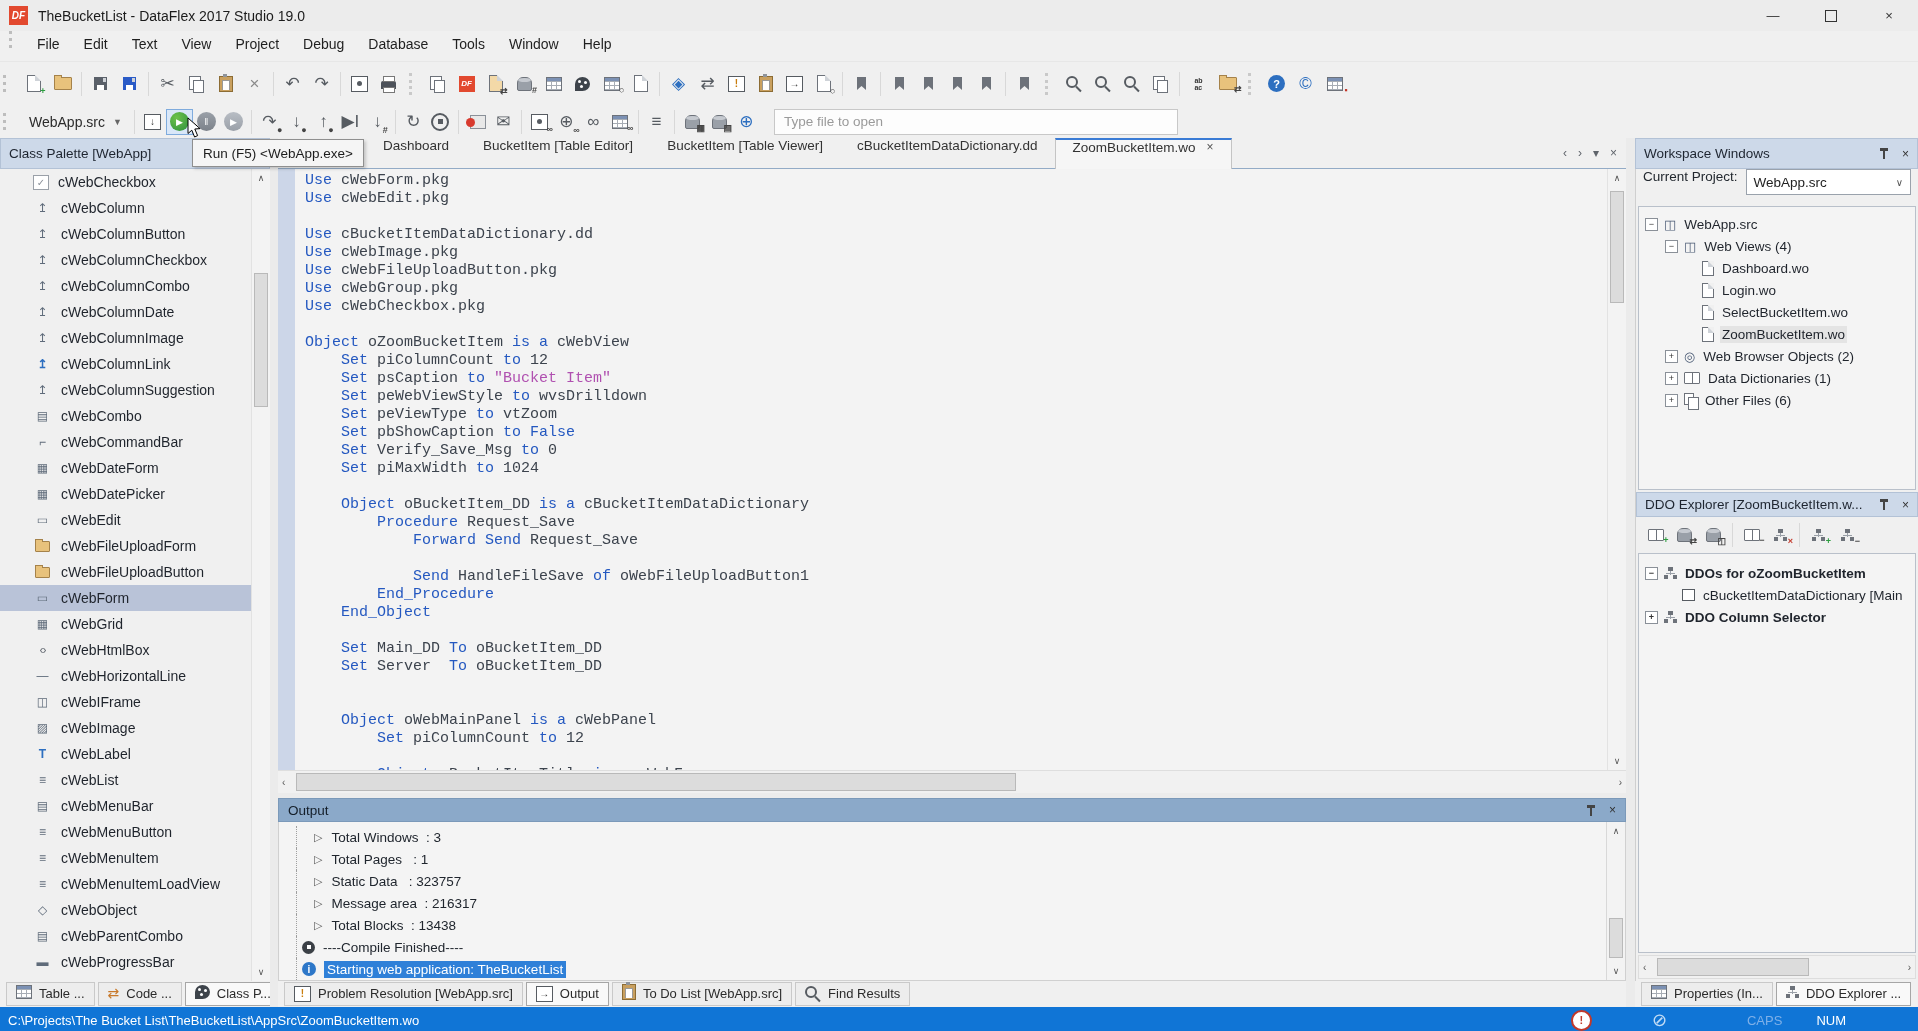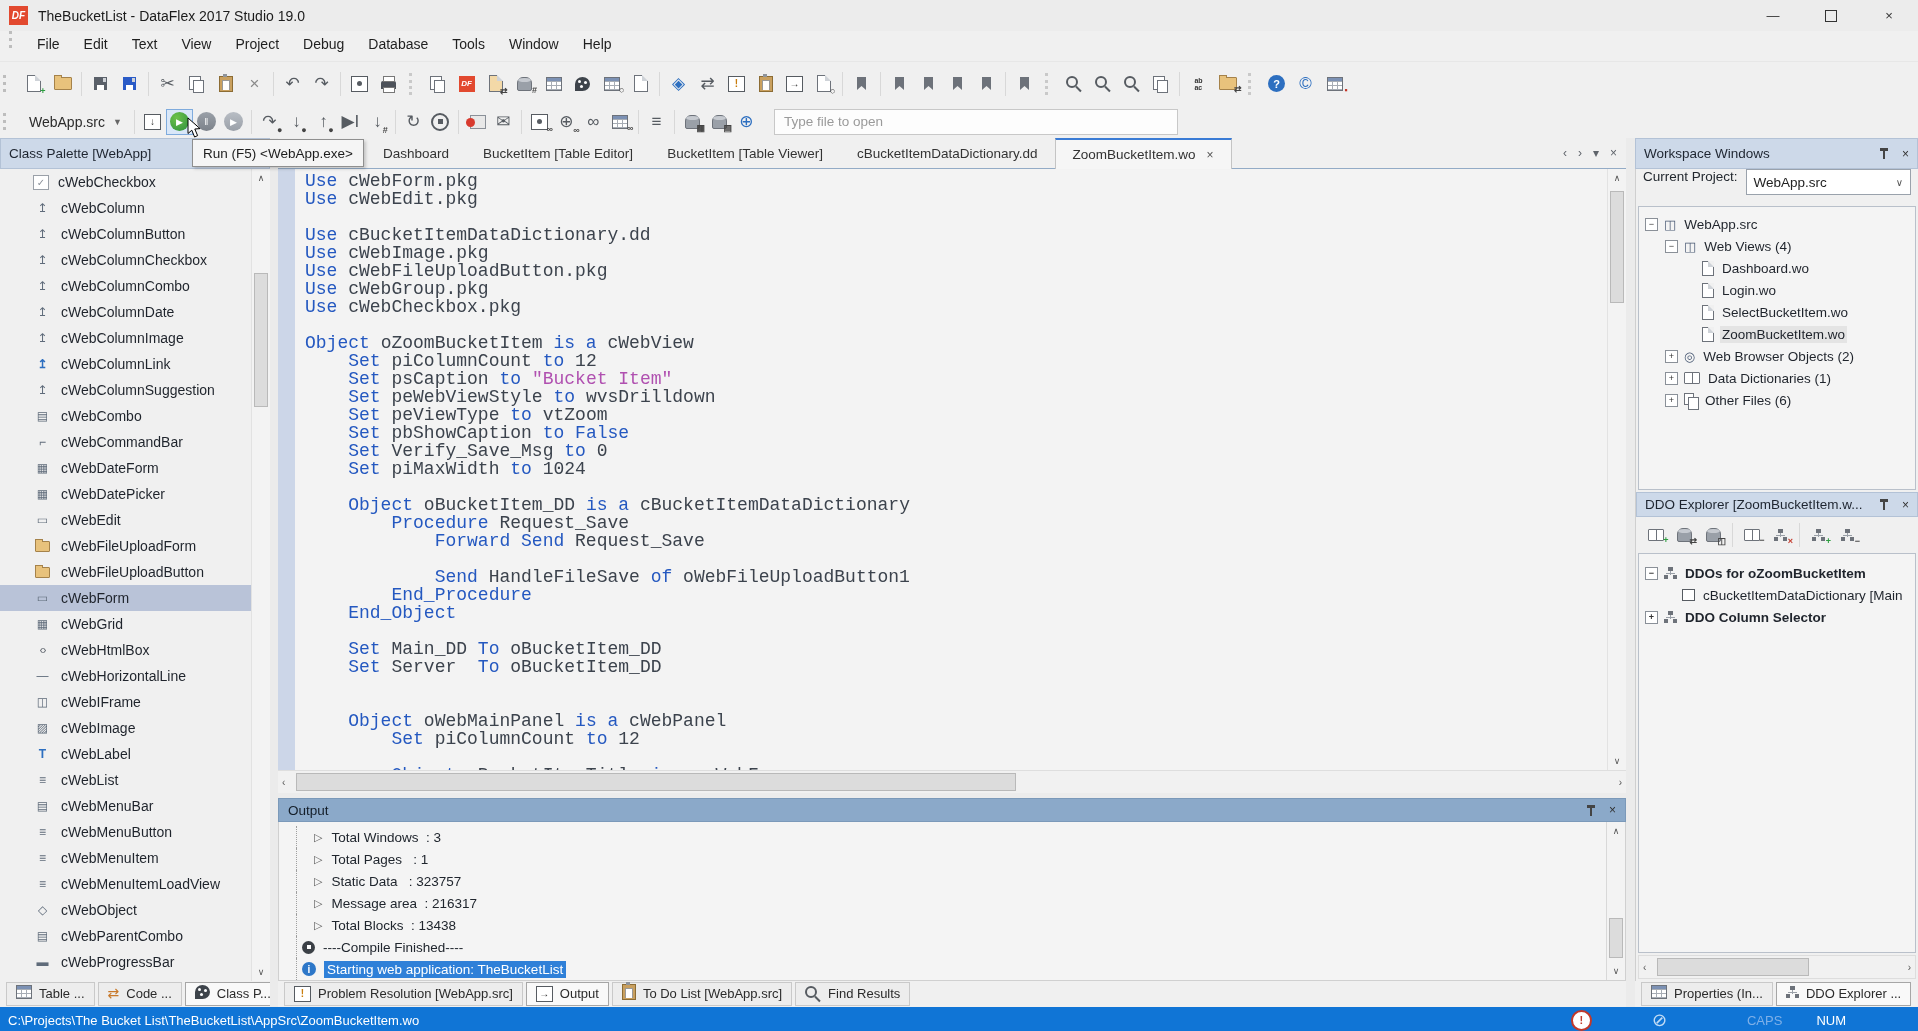--- a/index.html
+++ b/index.html
@@ -105,21 +105,21 @@
   .ic-pin::before{content:"";position:absolute;left:5px;top:2px;width:2px;height:9px;background:#444}
   .ic-pin::after{content:"";position:absolute;left:2px;top:0;width:8px;height:3px;background:#444}
 
   
   .band{display:grid;grid-template-columns:270px 8px 1348px 9px 283px}
   .tabsband{height:31px}
   .cap{background:#cdd9e9;border:1px solid #b3c2d6;display:flex;align-items:center;padding:0 8px;font-size:13.5px;color:#1e2530;white-space:nowrap;overflow:hidden}
   .capicons{margin-left:auto;display:flex;gap:13px;align-items:center;color:#333;font-size:12px}
   .vsplit{background:#ebebeb}
   .tabstrip{display:flex;align-items:stretch;padding-left:88px;position:relative;border-bottom:1px solid #93abc6}
-  .etab{display:flex;align-items:center;padding:0 17px;font-size:13.5px;color:#333;white-space:nowrap}
+  .etab{display:flex;align-items:flex-start;padding:0 17px;font-size:13.5px;color:#333;white-space:nowrap}
   .etab.active{background:#f6f6f6;border:1px solid #c4c4c4;border-bottom:none;border-top:2px solid #3a7bd5;margin-bottom:-1px}
   .etab .x{margin-left:11px;font-size:12px;color:#555}
   .tabnav{margin-left:auto;display:flex;align-items:center;gap:11px;padding-right:9px;color:#5f646b;font-size:12px}
 
   
   .main{height:810px}
   .palette{position:relative;overflow:hidden;background:#f0f0f0}
   .prow{height:26px;display:flex;align-items:center;padding-left:33px;font-size:14px;color:#1f242c;white-space:nowrap}
   .prow.selected{background:#b9c3d8}
   .prow .pic{width:19px;margin-right:9px;display:inline-flex;justify-content:center;align-items:center;color:#5f6b7a;font-size:12px;flex:none}
@@ -128,21 +128,21 @@
   .pic.dash{color:#6d727a;letter-spacing:-1px}
 
   .sb{position:absolute;top:0;bottom:0;width:18px;background:#f3f3f3;border-left:1px solid #e2e2e2}
   .sb .ar{height:18px;display:flex;align-items:center;justify-content:center;font-size:9px;color:#555}
   .sb .ar.bot{position:absolute;bottom:0;left:0;right:0}
   .sb .thumb{position:absolute;left:2px;right:2px;background:#dcdcdc;border:1px solid #b9b9b9}
 
   .center{display:flex;flex-direction:column;background:#f3f3f3}
   .editor{height:601px;position:relative;display:flex;overflow:hidden}
   .selmargin{width:17px;background:#ccd6e8;flex:none}
-  .code{flex:1;margin:0;padding:3px 0 0 10px;font-family:"Liberation Mono",monospace;font-size:18px;line-height:18px;
+  .code{flex:1;margin:0;padding:3px 0 0 10px;font-family:"Liberation Mono",monospace;font-size:15px;line-height:18px;
         color:#3c434d;overflow:hidden;white-space:pre}
   .tok-k{color:#2458c0}.tok-s{color:#b050b0}.tok-p{color:#3c434d}
   .evs{right:0}
   .ehscroll{height:22px;background:#f1f1f1;border-top:1px solid #dedede;position:relative;display:flex;align-items:center;justify-content:space-between;padding:0 4px;font-size:10px;color:#555}
   .ehscroll .thumb{position:absolute;left:18px;top:2px;bottom:2px;width:718px;background:#dcdcdc;border:1px solid #b9b9b9}
   .centergap{height:5px;background:#ececec}
   .outcap{height:22px;background:#8ba9c9;border:1px solid #7b99b9;display:flex;align-items:center;padding:0 9px;font-size:13.5px;color:#141e29}
   .output{flex:1;position:relative;background:#f4f4f4;border:1px solid #d0d0d0;border-top:none;overflow:hidden;padding-top:4px}
   .orow{height:22px;display:flex;align-items:center;font-size:13.5px;color:#20262e;padding-left:22px;position:relative}
   .orow::before{content:"";position:absolute;left:17px;top:0;bottom:0;border-left:1px dotted #9f9f9f}

